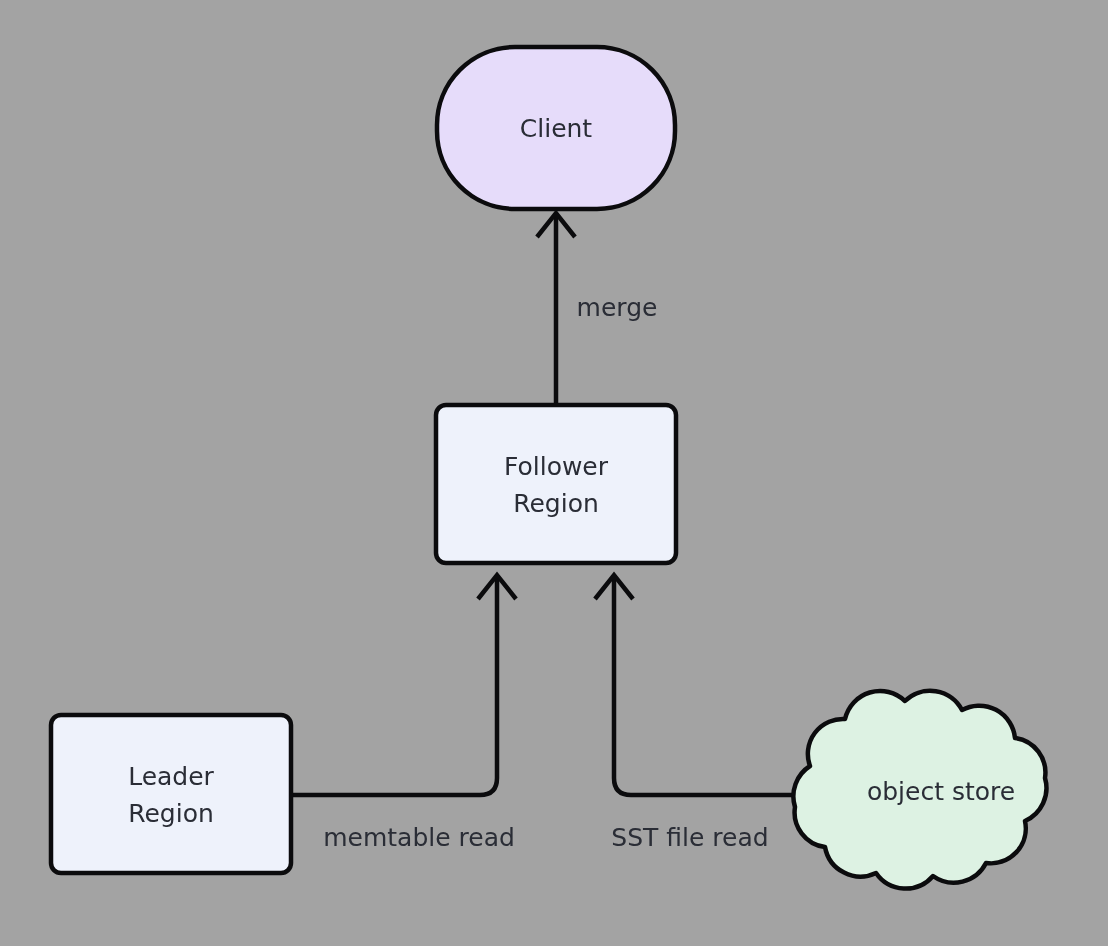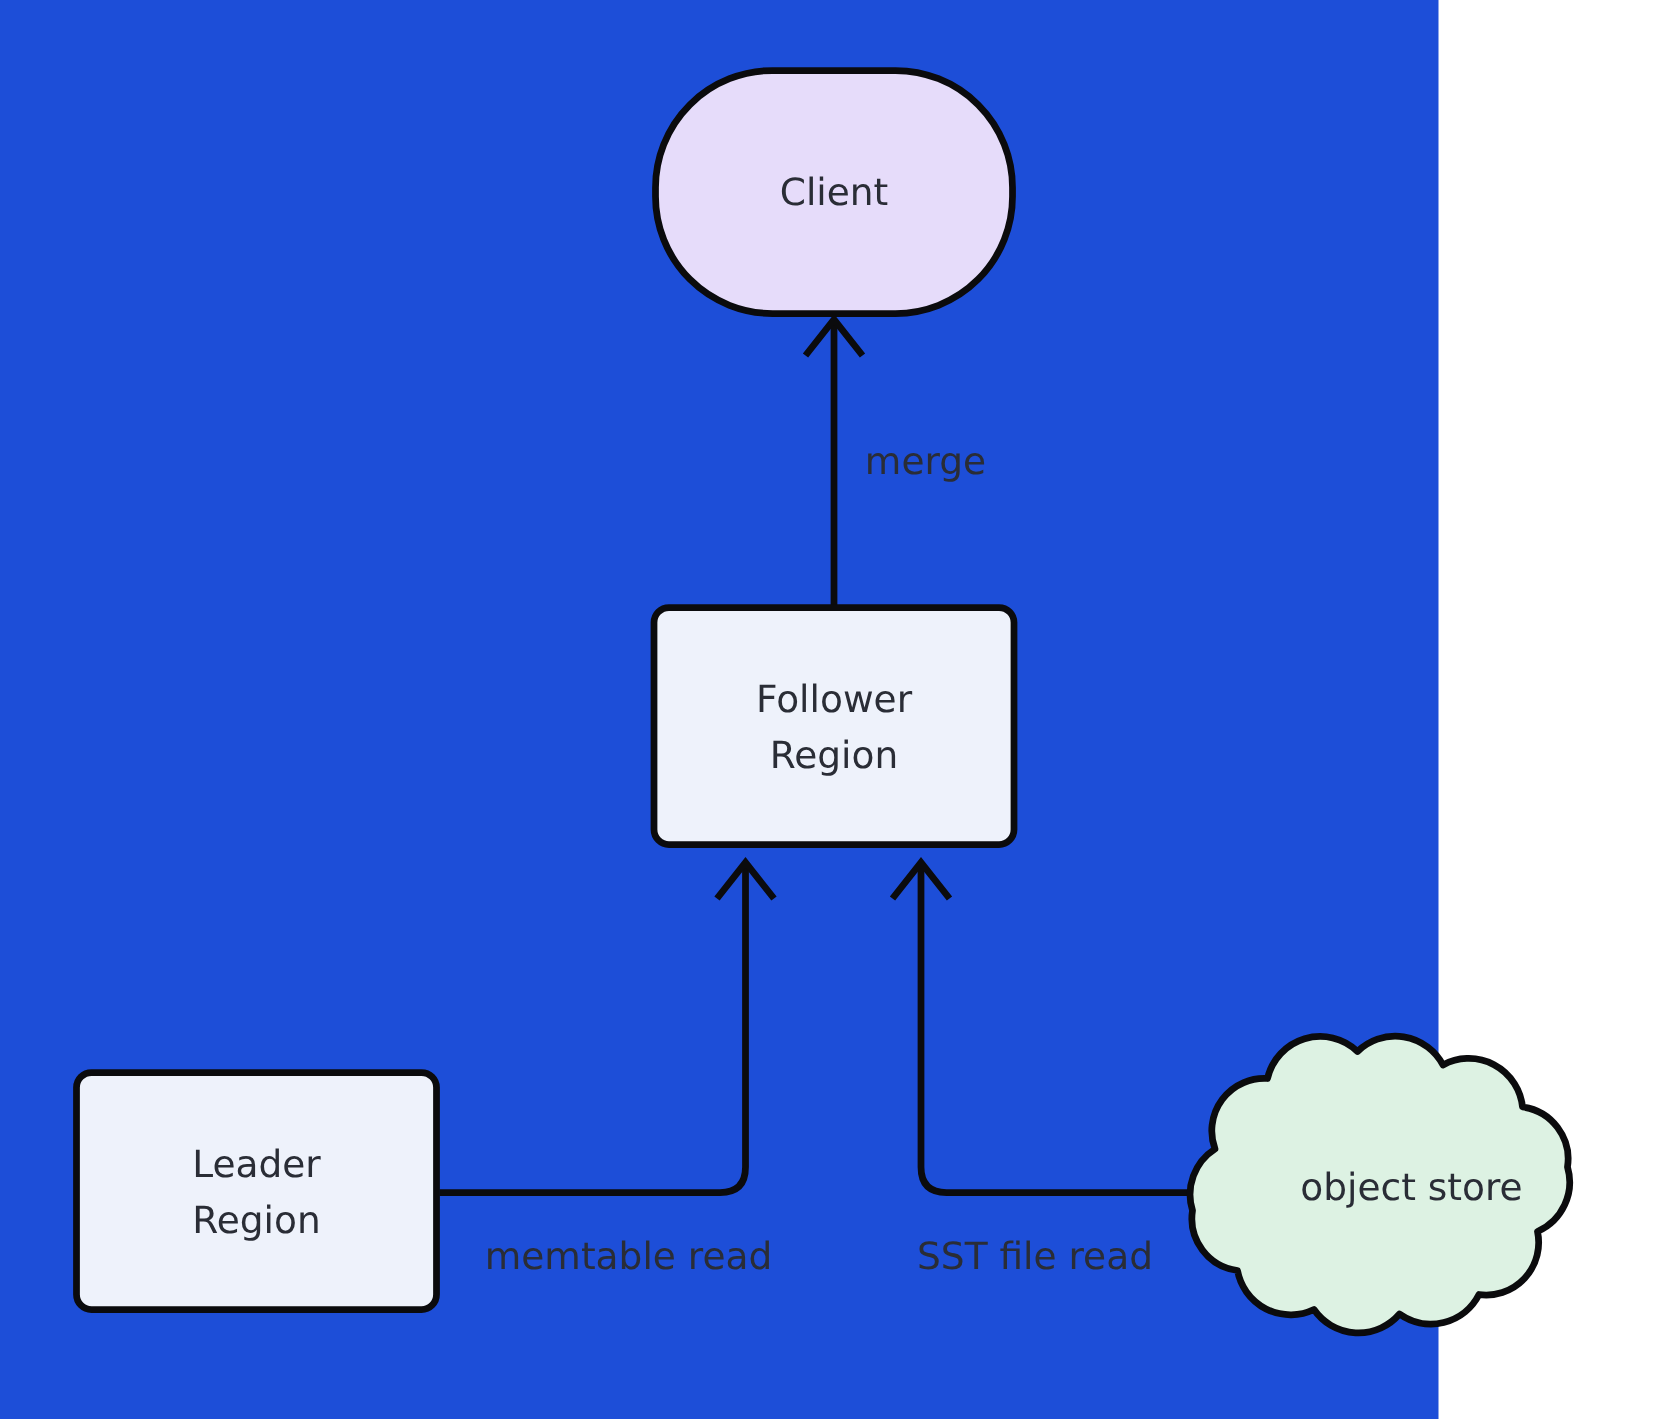--- a/index.html
+++ b/index.html
@@ -9,23 +9,23 @@
     background: #ffffff;
   }
   body {
     width: 1108px;
     height: 946px;
     font-family: "DejaVu Sans", "Liberation Sans", sans-serif;
     overflow: hidden;
   }
   #diagram-root {
     position: relative;
-    width: 959px;
+    width: 1108px;
     height: 946px;
-    background: #1d4ed8;
+    background: #a3a3a3;
   }
   #diagram-svg {
     position: absolute;
     top: 0;
     left: 0;
     width: 1108px;
     height: 946px;
     display: block;
   }
   .node-shape {

